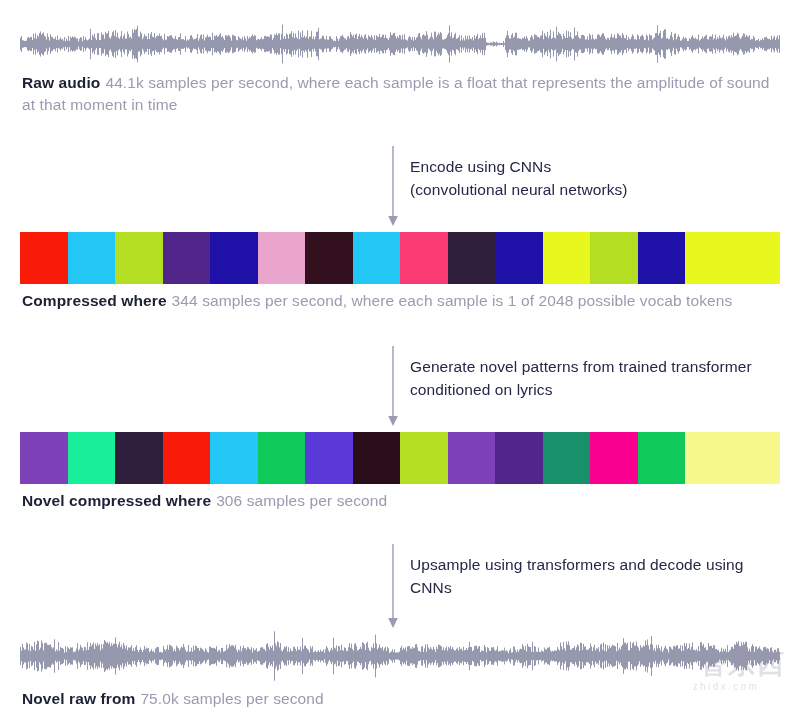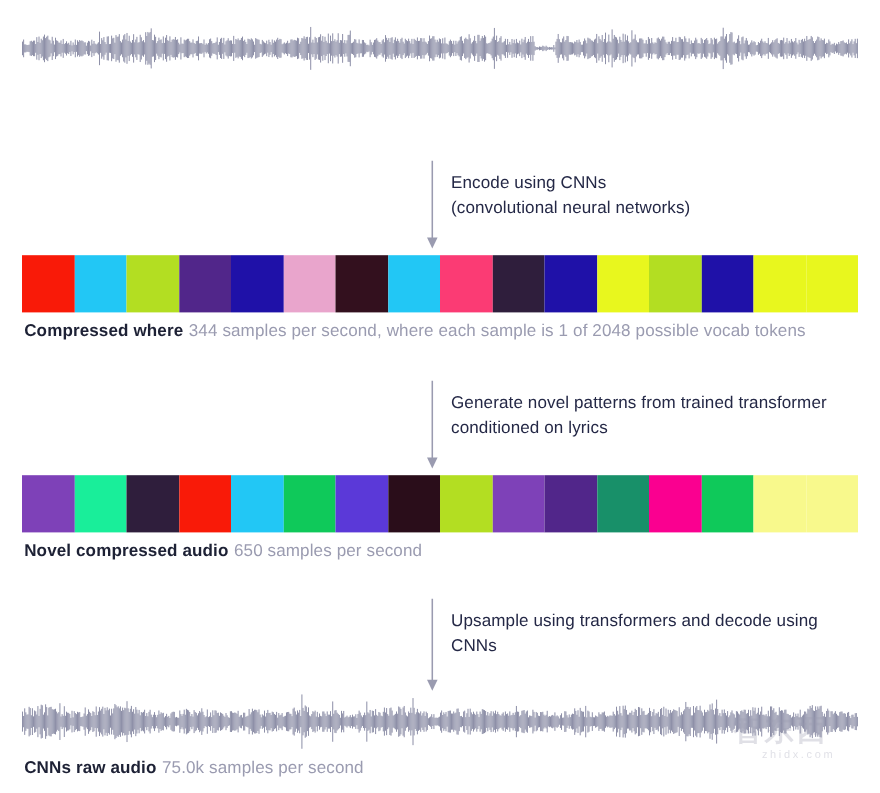--- a/index.html
+++ b/index.html
@@ -93,21 +93,21 @@
     height: 58px;
     opacity: 0.30;
     pointer-events: none;
   }
   .watermark .wm-main {
     font-size: 27px;
     font-weight: bold;
     color: #9a9bb0;
     letter-spacing: 2px;
     line-height: 30px;
-    text-align: left;
+    text-align: right;
   }
   .watermark .wm-sub {
     font-size: 10px;
     color: #9a9bb0;
     letter-spacing: 2.4px;
     text-align: center;
     margin-top: 2px;
   }
 </style>
 </head>
@@ -875,20 +875,23 @@
           <rect x="754.00" y="17.70" width="0.92" height="16.61"></rect>
           <rect x="755.00" y="22.08" width="0.92" height="7.84"></rect>
           <rect x="756.00" y="19.63" width="0.92" height="12.74"></rect>
           <rect x="757.00" y="17.29" width="0.92" height="17.42"></rect>
           <rect x="758.00" y="21.23" width="0.92" height="9.54"></rect>
           <rect x="759.00" y="17.15" width="0.92" height="17.70"></rect>
         </g>
     </svg>
   </div>
 
+  <div class="caption" id="caption-raw">
+    <span class="lead">Raw audio</span><span>44.1k samples per second, where each sample is a float that represents the amplitude of sound at that moment in time</span>
+  </div>
 
   <div class="step" id="step-encode">
     <svg class="arrow-svg" width="14" height="82" viewBox="0 0 14 82">
       <line x1="7" y1="0" x2="7" y2="71" stroke="#9a9bb0" stroke-width="1.4"></line>
       <polygon points="2.2,70 11.8,70 7,80" fill="#9a9bb0"></polygon>
     </svg>
     <div class="step-text">
       <div>Encode using CNNs</div>
       <div>(convolutional neural networks)</div>
     </div>
@@ -941,21 +944,21 @@
       <div class="tok" style="background: rgb(126, 65, 184);"></div>
       <div class="tok" style="background: rgb(81, 38, 138);"></div>
       <div class="tok" style="background: rgb(24, 144, 105);"></div>
       <div class="tok" style="background: rgb(250, 0, 144);"></div>
       <div class="tok" style="background: rgb(15, 201, 90);"></div>
       <div class="tok" style="background: rgb(248, 249, 140);"></div>
       <div class="tok" style="background: rgb(248, 249, 140);"></div>
     </div>
 
   <div class="caption" id="caption-novel-comp">
-    <span class="lead">Novel compressed audio</span><span>650 samples per second</span>
+    <span class="lead">Novel compressed where</span><span>306 samples per second</span>
   </div>
 
   <div class="step" id="step-upsample">
     <svg class="arrow-svg" width="14" height="86" viewBox="0 0 14 86">
       <line x1="7" y1="0" x2="7" y2="75" stroke="#9a9bb0" stroke-width="1.4"></line>
       <polygon points="2.2,74 11.8,74 7,84" fill="#9a9bb0"></polygon>
     </svg>
     <div class="step-text">
       <div>Upsample using transformers and decode using</div>
       <div>CNNs</div>
@@ -1723,21 +1726,21 @@
           <rect x="755.00" y="19.68" width="0.92" height="12.64"></rect>
           <rect x="756.00" y="21.76" width="0.92" height="8.48"></rect>
           <rect x="757.00" y="18.37" width="0.92" height="15.27"></rect>
           <rect x="758.00" y="18.22" width="0.92" height="15.56"></rect>
           <rect x="759.00" y="21.70" width="0.92" height="8.61"></rect>
         </g>
     </svg>
   </div>
 
   <div class="caption" id="caption-novel-raw">
-    <span class="lead">CNNs raw audio</span><span>75.0k samples per second</span>
+    <span class="lead">Novel raw from</span><span>75.0k samples per second</span>
   </div>
 
   <div class="watermark">
     <div class="wm-main">智东西</div>
     <div class="wm-sub">zhidx.com</div>
   </div>
 
 </div>
 
 </body></html>

